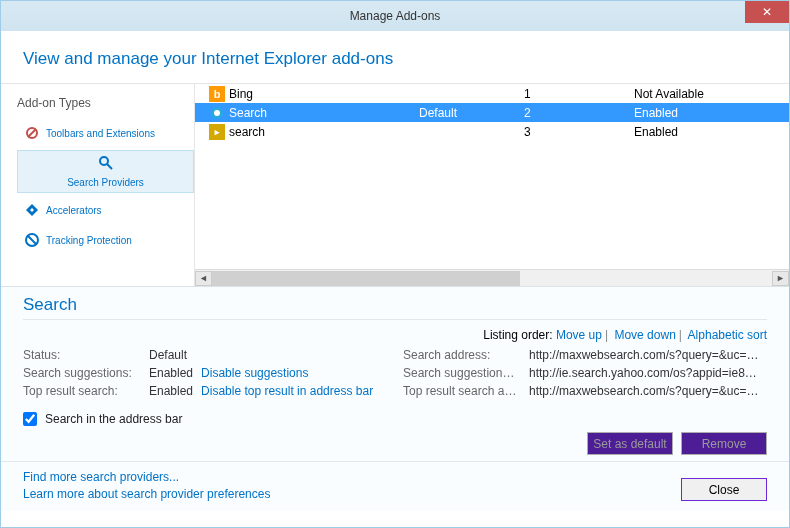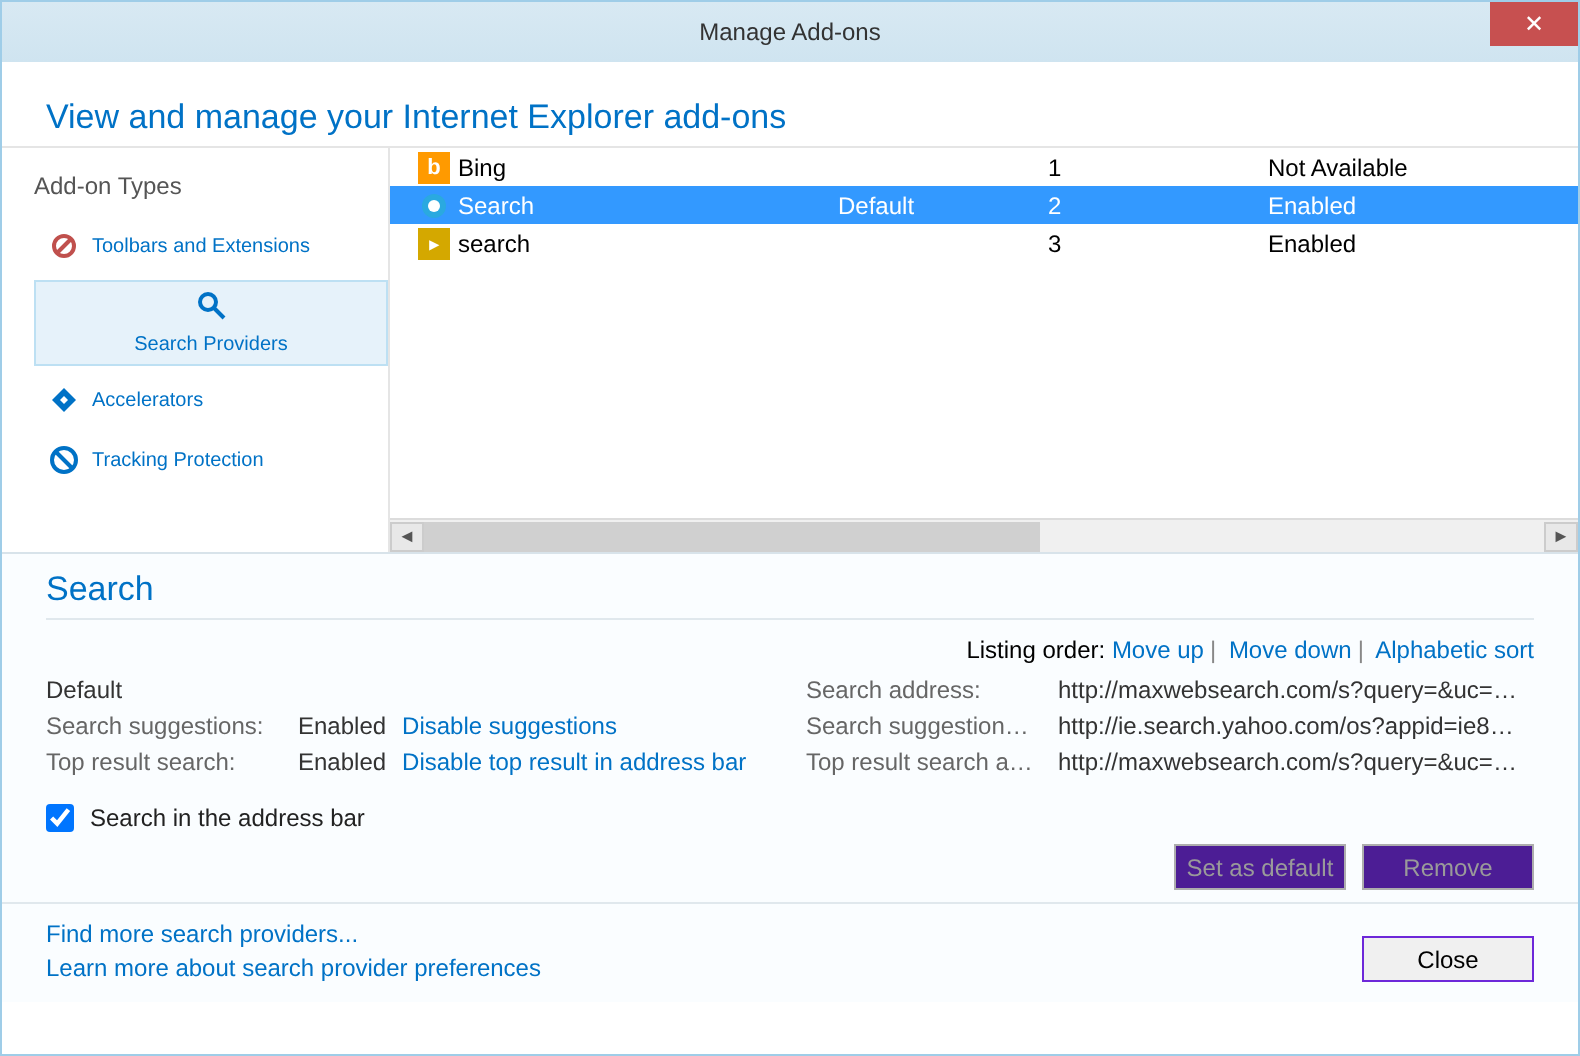--- a/index.html
+++ b/index.html
@@ -1,21 +1,21 @@
 <!DOCTYPE html>
 <html><head>
 <meta charset="utf-8">
 <style>
 * { box-sizing: border-box; margin: 0; padding: 0; font-family: "Segoe UI", Tahoma, sans-serif; font-size: 12px; }
 body { background: #f0f0f0; width: 790px; height: 528px; overflow: hidden; }
 .window { width: 790px; height: 528px; background: #fff; border: 1px solid #9fcde8; position: relative; }
 .titlebar { height: 30px; background: linear-gradient(#d8e9f3,#cfe4f0); display: flex; align-items: center; justify-content: center; position: relative; color: #333; }
 .titlebar-title { font-size: 12px; }
 .close-btn { position: absolute; right: 0; top: 0; width: 44px; height: 22px; background: #c75050; color: #fff; display: flex; align-items: center; justify-content: center; font-size: 13px; cursor: pointer; }
-.header { padding: 18px 22px 4px; font-size: 17px; color: #0072c6; border-bottom: 1px solid #e5e5e5; }
+.header { padding: 18px 22px 14px; font-size: 17px; color: #0072c6; border-bottom: 1px solid #e5e5e5; }
 .body { display: flex; height: 202px; }
 .sidebar { width: 194px; border-right: 1px solid #e5e5e5; padding: 12px 0 0 16px; }
 .sidebar-title { color: #555; font-size: 12px; margin-bottom: 10px; }
 .sidebar-item { display: flex; align-items: center; gap: 6px; padding: 4px 6px; margin-bottom: 4px; cursor: pointer; border: 1px solid transparent; }
 .sidebar-item.selected { background: #e6f2fa; border: 1px solid #bde0f3; flex-direction: column; }
 .sidebar-item .lbl { color: #0072c6; font-size: 10px; }
 .sb-icon { width: 16px; height: 16px; display: inline-flex; align-items: center; justify-content: center; }
 .main { flex: 1; display: flex; flex-direction: column; }
 .grid-header { display: flex; height: 24px; align-items: center; border-bottom: 1px solid #e5e5e5; padding-left: 6px; color: #333; }
 .gh-col { padding: 0 8px; font-size: 12px; color: #222; cursor: pointer; border-right: 1px solid transparent; }
@@ -168,20 +168,21 @@
     <div class="details-sep"></div>
     <div class="listing-line">
       <span>Listing order:</span>
       <span class="lk">Move up</span><span class="sep">|</span>
       <span class="lk">Move down</span><span class="sep">|</span>
       <span class="lk">Alphabetic sort</span>
     </div>
     <div class="details-cols">
       <div class="dcol">
         <div class="drow">
+            <span class="dlabel">Status:</span>
             <span class="dval">Default</span>
           </div>
         <div class="drow">
             <span class="dlabel">Search suggestions:</span>
             <span class="dval">Enabled</span>
             <span class="dlink">Disable suggestions</span>
           </div>
         <div class="drow">
             <span class="dlabel">Top result search:</span>
             <span class="dval">Enabled</span>

